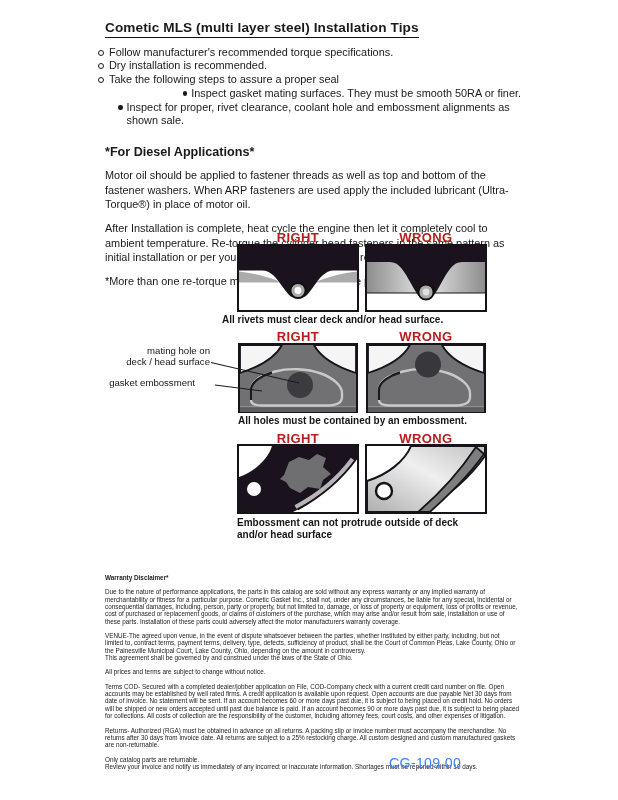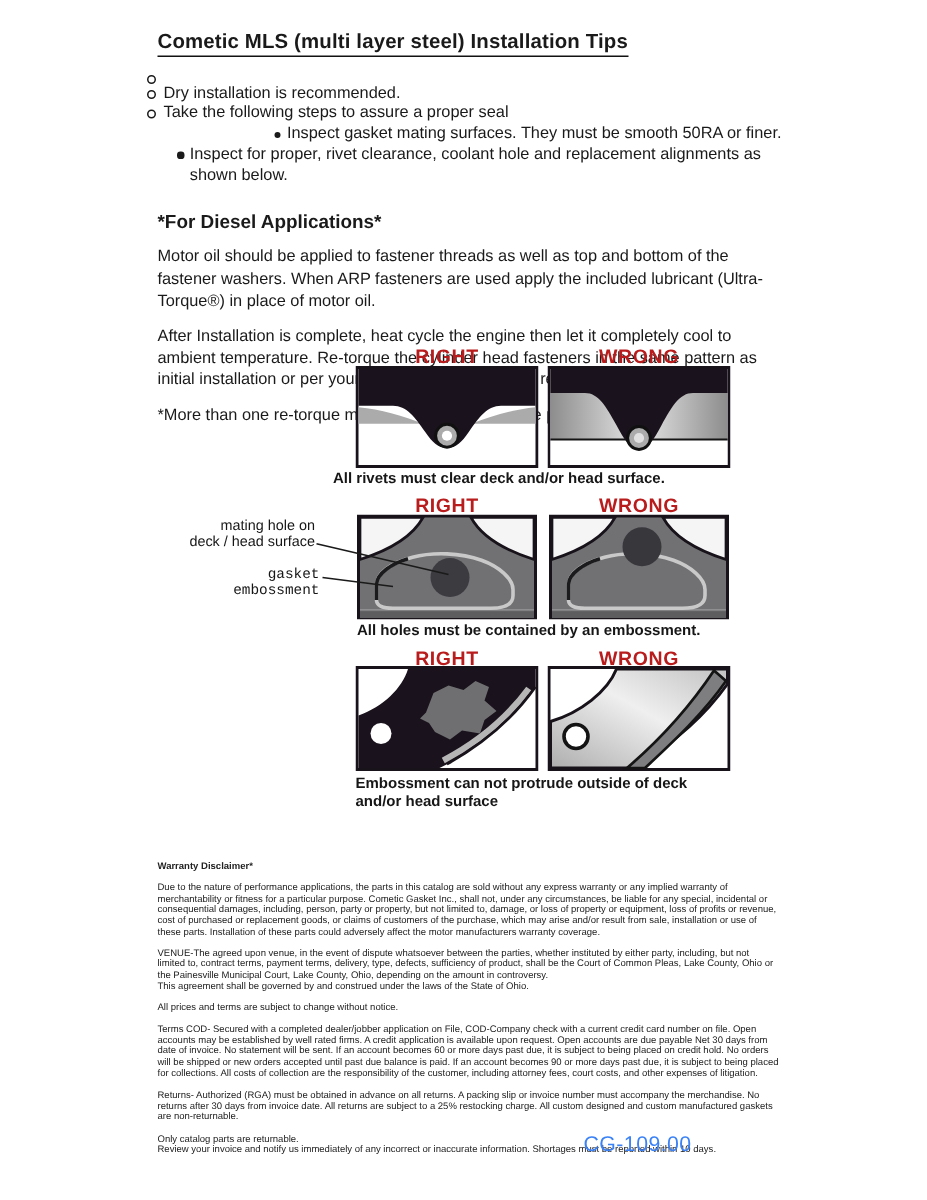--- a/index.html
+++ b/index.html
@@ -36,36 +36,37 @@
 </head>
 <body>
 
 <div class="text-top">
   <div class="title">
     <span class="u">Cometic MLS (multi layer steel) Installation Tips</span>
   </div>
   <div class="bullets">
     <div class="bullet">
       <span class="o-marker"></span>
+      <span>Follow manufacturer's recommended torque specifications.</span>
     </div>
     <div class="bullet">
       <span class="o-marker"></span>
       <span>Dry installation is recommended.</span>
     </div>
     <div class="bullet">
       <span class="o-marker"></span>
       <span>Take the following steps to assure a proper seal</span>
     </div>
     <div class="bullet sub">
       <span class="d-marker"></span>
       <span>Inspect gasket mating surfaces.  They must be smooth 50RA or finer.</span>
     </div>
     <div class="bullet sub">
       <span class="d-marker"></span>
-      <span>Inspect for proper, rivet clearance, coolant hole and replacement alignments as shown below.</span>
+      <span>Inspect for proper, rivet clearance, coolant hole and embossment alignments as shown sale.</span>
     </div>
   </div>
   <div class="diesel-heading">*For Diesel Applications*</div>
   <div class="para">Motor oil should be applied to fastener threads as well as top and bottom of the fastener washers. When ARP fasteners are used apply the included lubricant (Ultra-Torque®) in place of motor oil.</div>
   <div class="para">After Installation is complete, heat cycle the engine then let it completely cool to ambient temperature. Re-torque the cylinder head fasteners in the same pattern as initial installation or per your fastener manufacturer's recommendations.</div>
   <div class="para">*More than one re-torque may be required to achieve proper fastener stretch*</div>
 </div>
 
 <div class="fig-label" style="left:237px; top:230px;">RIGHT</div>
 <div class="fig-label" style="left:365px; top:230px;">WRONG</div>
@@ -102,21 +103,21 @@
 
 <div class="fig-caption" style="left:222px; top:314px;">All rivets must clear deck and/or head surface.</div>
 
 <div class="fig-label" style="left:237px; top:329px;">RIGHT</div>
 <div class="fig-label" style="left:365px; top:329px;">WRONG</div>
 
 <div class="ann" style="left:120px; top:346px; width:90px;">
   <div>mating hole on</div>
   <div>deck / head surface</div>
 </div>
-<div class="ann" style="left:118px; top:378px; width:95px;font-family:Liberation Mono, monospace;">gasket embossment</div>
+<div class="ann" style="left:100px; top:378px; width:95px;">gasket embossment</div>
 
 <div class="panel" style="left:238px; top:343px;">
   <svg width="120" height="70" viewBox="0 0 120 70">
     <rect x="1" y="1" width="118" height="68" fill="#717174" stroke="#18121a" stroke-width="2"></rect>
     <path d="M2,2 H44 C38,13 24,23 2,30 Z" fill="#f5f5f5" stroke="#18121a" stroke-width="1.8"></path>
     <path d="M118,2 H76 C82,13 96,23 118,30 Z" fill="#f5f5f5" stroke="#18121a" stroke-width="1.8"></path>
     <line x1="2" y1="63.5" x2="118" y2="63.5" stroke="#8f8f92" stroke-width="1"></line>
     <rect x="2" y="64.5" width="116" height="4.5" fill="#5d5d60"></rect>
     <path d="M13,57 V47 C13,39 22,32.5 37,28.5 C51,24.8 69,25.5 83,30.5 C95,34.8 104,43 104,50 V54 C104,60 98,62.5 89,62.5 H24 C16.5,62.5 13,61 13,57 Z" fill="none" stroke="#c9c9c9" stroke-width="2.4"></path>
     <path d="M34,29.5 C24,32.5 13,39 13,47 V57" fill="none" stroke="#1b1b1d" stroke-width="2.4"></path>

